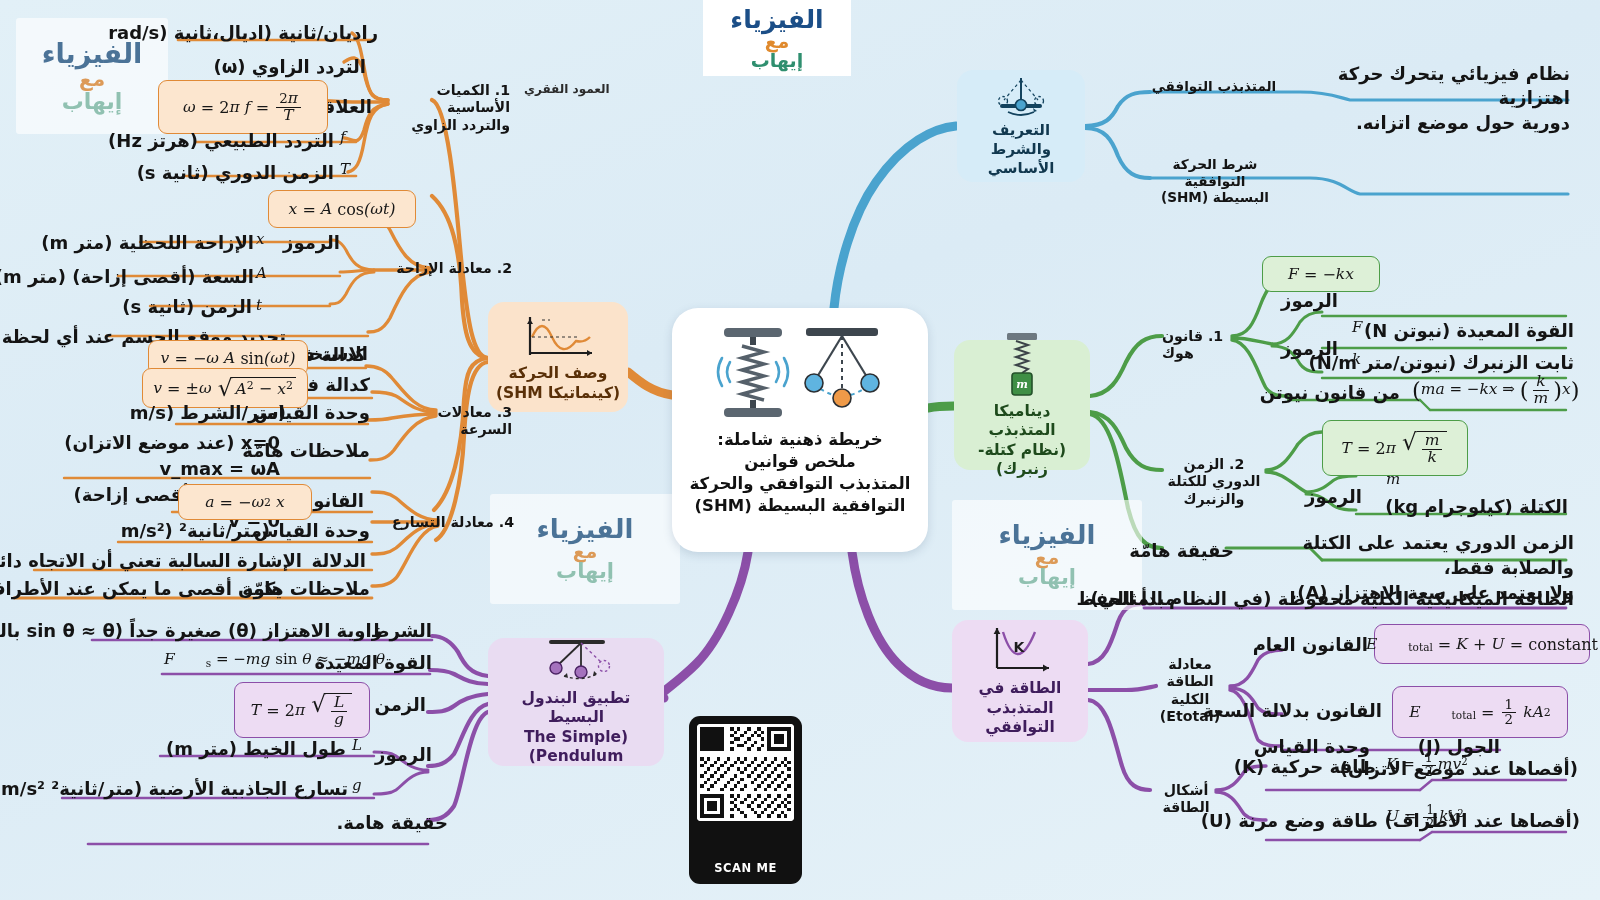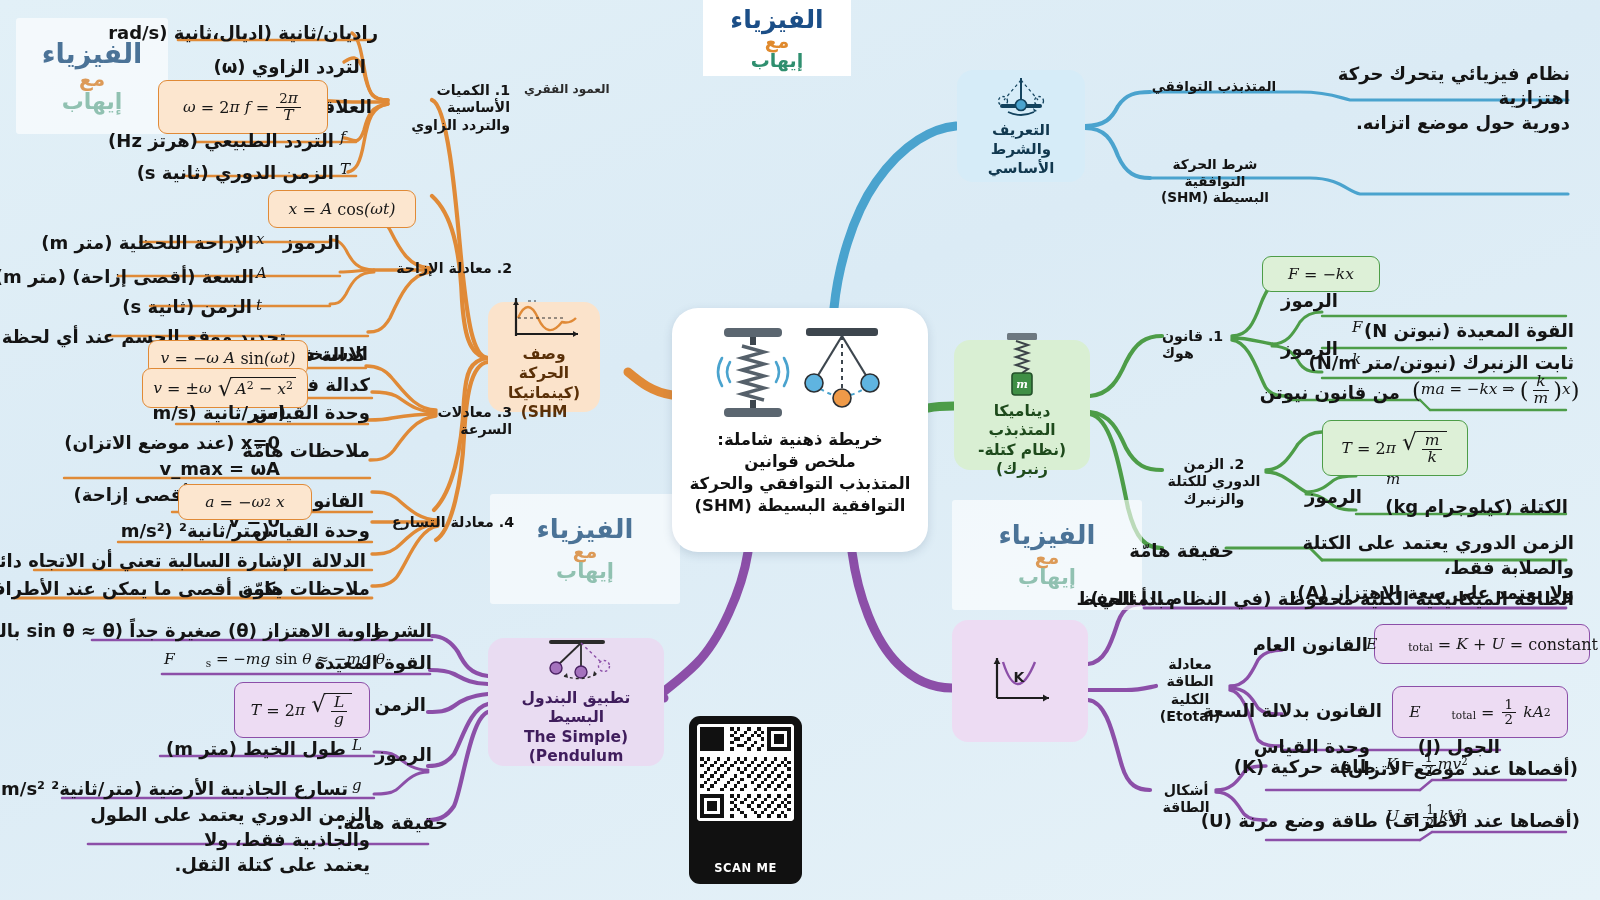--- a/index.html
+++ b/index.html
@@ -31,21 +31,21 @@
   }
 
   
   .cat{
     border-radius:16px;display:flex;flex-direction:column;
     align-items:center;justify-content:center;text-align:center;
     direction:rtl;font-weight:bold;line-height:1.25;
   }
   .cat .cat-label{padding:0 8px;}
   .cat-def{left:957px;top:70px;width:128px;height:112px;background:#d6ecf8;font-size:15px;color:#11384f;}
-  .cat-kin{left:488px;top:302px;width:112px;height:110px;background:#fbe3cb;font-size:15.5px;color:#5a3008;}
+  .cat-kin{left:488px;top:302px;width:140px;height:110px;background:#fbe3cb;font-size:15.5px;color:#5a3008;}
   .cat-dyn{left:954px;top:340px;width:136px;height:130px;background:#d9efd3;font-size:15.5px;color:#1e4a1c;}
   .cat-pen{left:488px;top:638px;width:176px;height:128px;background:#e9dcf2;font-size:15.5px;color:#3f1d5c;}
   .cat-eng{left:952px;top:620px;width:136px;height:122px;background:#eddcf3;font-size:15.5px;color:#3f1d5c;}
 
   
   .row{
     position:absolute;direction:rtl;display:flex;align-items:flex-end;
     font-size:18px;font-weight:bold;white-space:nowrap;color:#141414;
   }
   .row.wrap{white-space:normal;align-items:flex-start;}
@@ -395,21 +395,21 @@
     <span class="sym">v</span>&nbsp;=&nbsp;−<span class="sym">ω</span>&nbsp;<span class="sym">A</span>&nbsp;<span class="up">sin</span>(<span class="sym">ω</span><span class="sym">t</span>)
   </div>
   <div class="row" style="left:290px;top:374px;width:80px;justify-content:flex-start;">كدالة في الموقع</div>
   <div class="chip orange" style="left:142px;top:368px;width:142px;height:32px;">
     <span class="sym">v</span>&nbsp;=&nbsp;±<span class="sym">ω</span>&nbsp;<span class="sqrt">
         <span class="radic">√</span>
         <span class="rad-body"><span class="sym">A</span><span class="sup">2</span> − <span class="sym">x</span><span class="sup">2</span></span>
       </span>
   </div>
   <div class="row" style="left:286px;top:402px;width:84px;justify-content:flex-start;">وحدة القياس</div>
-  <div class="row" style="left:176px;top:402px;width:110px;justify-content:flex-start;">(متر/ثانية (m/s</div>
+  <div class="row" style="left:176px;top:402px;width:110px;justify-content:flex-start;">(متر/الشرط (m/s</div>
   <div class="row" style="left:284px;top:440px;width:86px;justify-content:flex-start;">ملاحظات هامّة</div>
   <div class="row wrap" style="left:60px;top:430px;width:220px;display:block;text-align:right;line-height:1.45;">
     <div>x=0 (عند موضع الاتزان) v_max = ωA</div>
     <div>x=A (عند أقصى إزاحة) v = 0</div>
   </div>
 
   <div class="mid lg" style="left:390px;top:514px;width:124px;text-align:right;">4. معادلة التسارع</div>
   <div class="row" style="left:300px;top:490px;width:64px;justify-content:flex-start;">القانون</div>
   <div class="chip orange" style="left:178px;top:484px;width:110px;height:28px;">
     <span class="sym">a</span>&nbsp;=&nbsp;−<span class="sym">ω</span><span class="sup">2</span>&nbsp;<span class="sym">x</span>
@@ -515,35 +515,35 @@
             <span class="den"><span class="sym">g</span></span>
           </span></span>
       </span>
   </div>
   <div class="row" style="left:382px;top:744px;width:50px;justify-content:flex-start;">الرموز</div>
   <div class="mathplain" style="left:352px;top:736px;">L</div>
   <div class="row" style="left:222px;top:738px;width:124px;justify-content:flex-start;">طول الخيط (متر m)</div>
   <div class="mathplain" style="left:352px;top:776px;">g</div>
   <div class="row" style="left:62px;top:778px;width:286px;justify-content:flex-start;">تسارع الجاذبية الأرضية (متر/ثانية² m/s²)</div>
   <div class="row" style="left:376px;top:812px;width:72px;justify-content:flex-start;">حقيقة هامة.</div>
-  <div class="row wrap" style="left:88px;top:802px;width:282px;display:block;text-align:right;line-height:1.4;">
-    <div>الزمن الدوري يعتمد على الطول والجاذبية فقط، ولا</div>
-    <div>يعتمد على كتلة الثقل.</div>
-  </div>
 
   <div class="abs cat cat-eng">
     <div class="icon-slot">
       <svg width="74" height="52" viewBox="0 0 74 52">
         <line x1="14" y1="4" x2="14" y2="44" stroke="#1d1d1d" stroke-width="2.2"></line>
         <path d="M14,4 l-3.4,6 h6.8 z" fill="#1d1d1d"></path>
         <line x1="14" y1="44" x2="66" y2="44" stroke="#1d1d1d" stroke-width="2.2"></line>
         <path d="M66,44 l-6,-3.4 v6.8 z" fill="#1d1d1d"></path>
         <path d="M20,8 Q34,52 52,8" stroke="#8c4fa8" stroke-width="2.4" fill="none"></path>
         <text x="36" y="28" font-size="14" font-weight="bold" text-anchor="middle" fill="#1d1d1d" font-family="DejaVu Sans, sans-serif">K</text>
       </svg>
+    </div>
+    <div class="cat-label">
+      <div>الطاقة في المتذبذب</div>
+      <div>التوافقي</div>
     </div>
   </div>
 
   <div class="row" style="left:1108px;top:588px;width:68px;justify-content:flex-start;">مبدأ الحفظ</div>
   <div class="row" style="left:1192px;top:588px;width:382px;justify-content:flex-start;">الطاقة الميكانيكية الكلية محفوظة (في النظام المثالي).</div>
 
   <div class="mid lg" style="left:1146px;top:656px;width:88px;text-align:center;">
     <div>معادلة الطاقة</div>
     <div>الكلية (Etotal)</div>
   </div>

